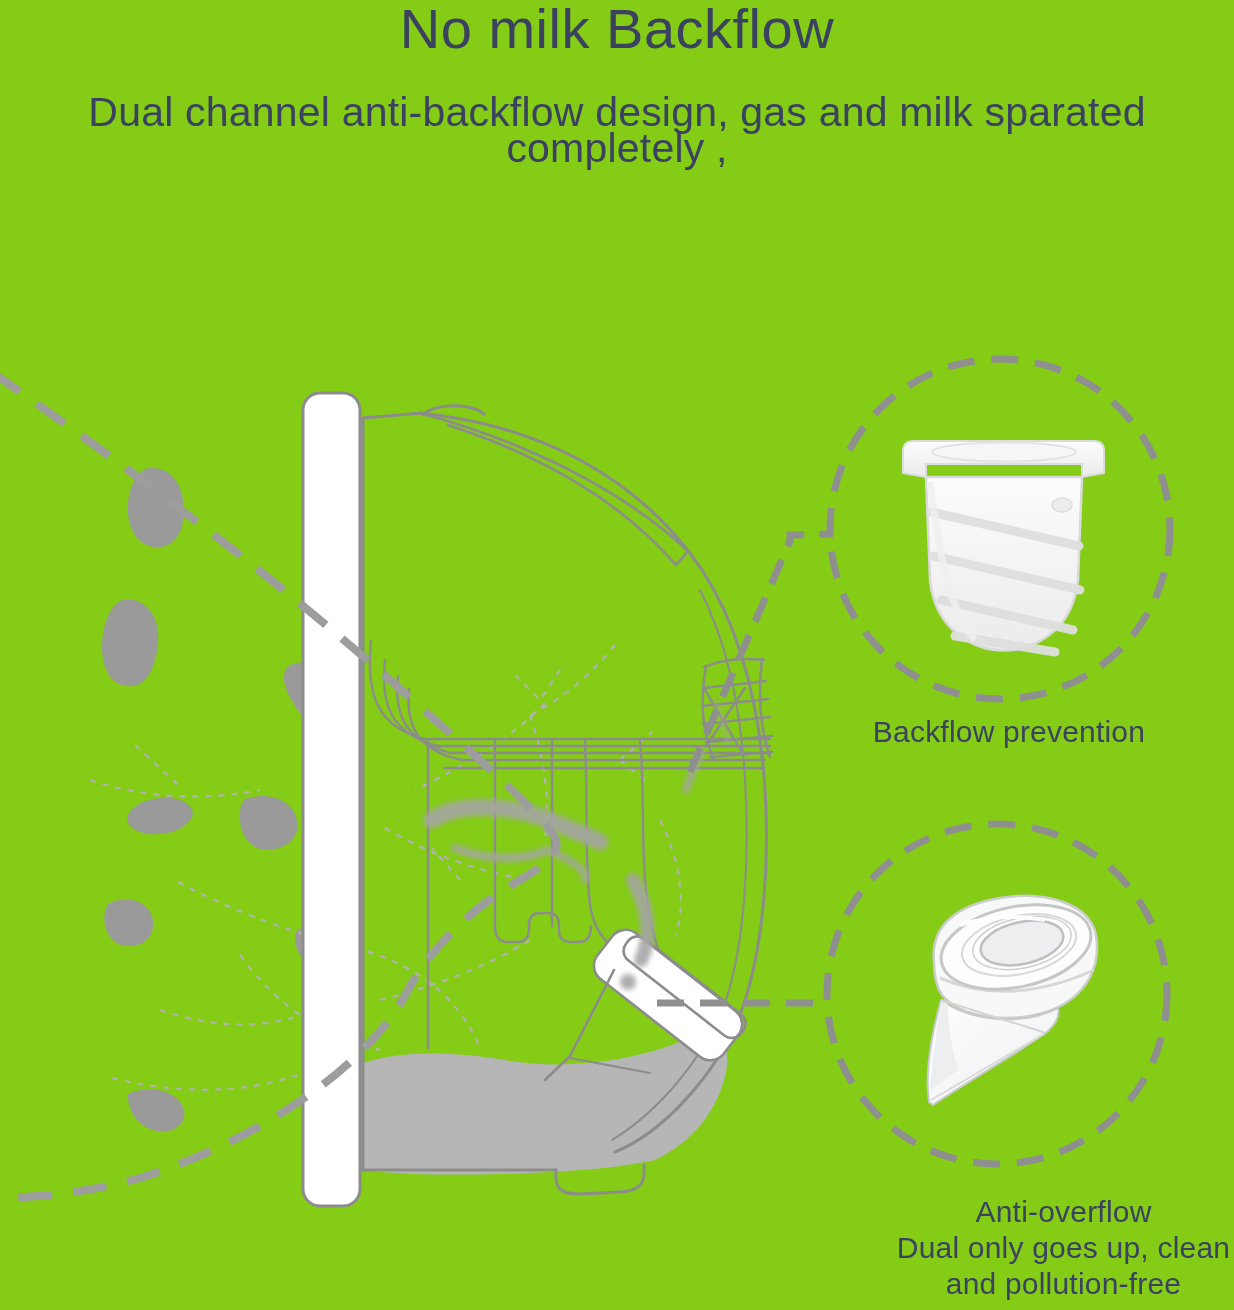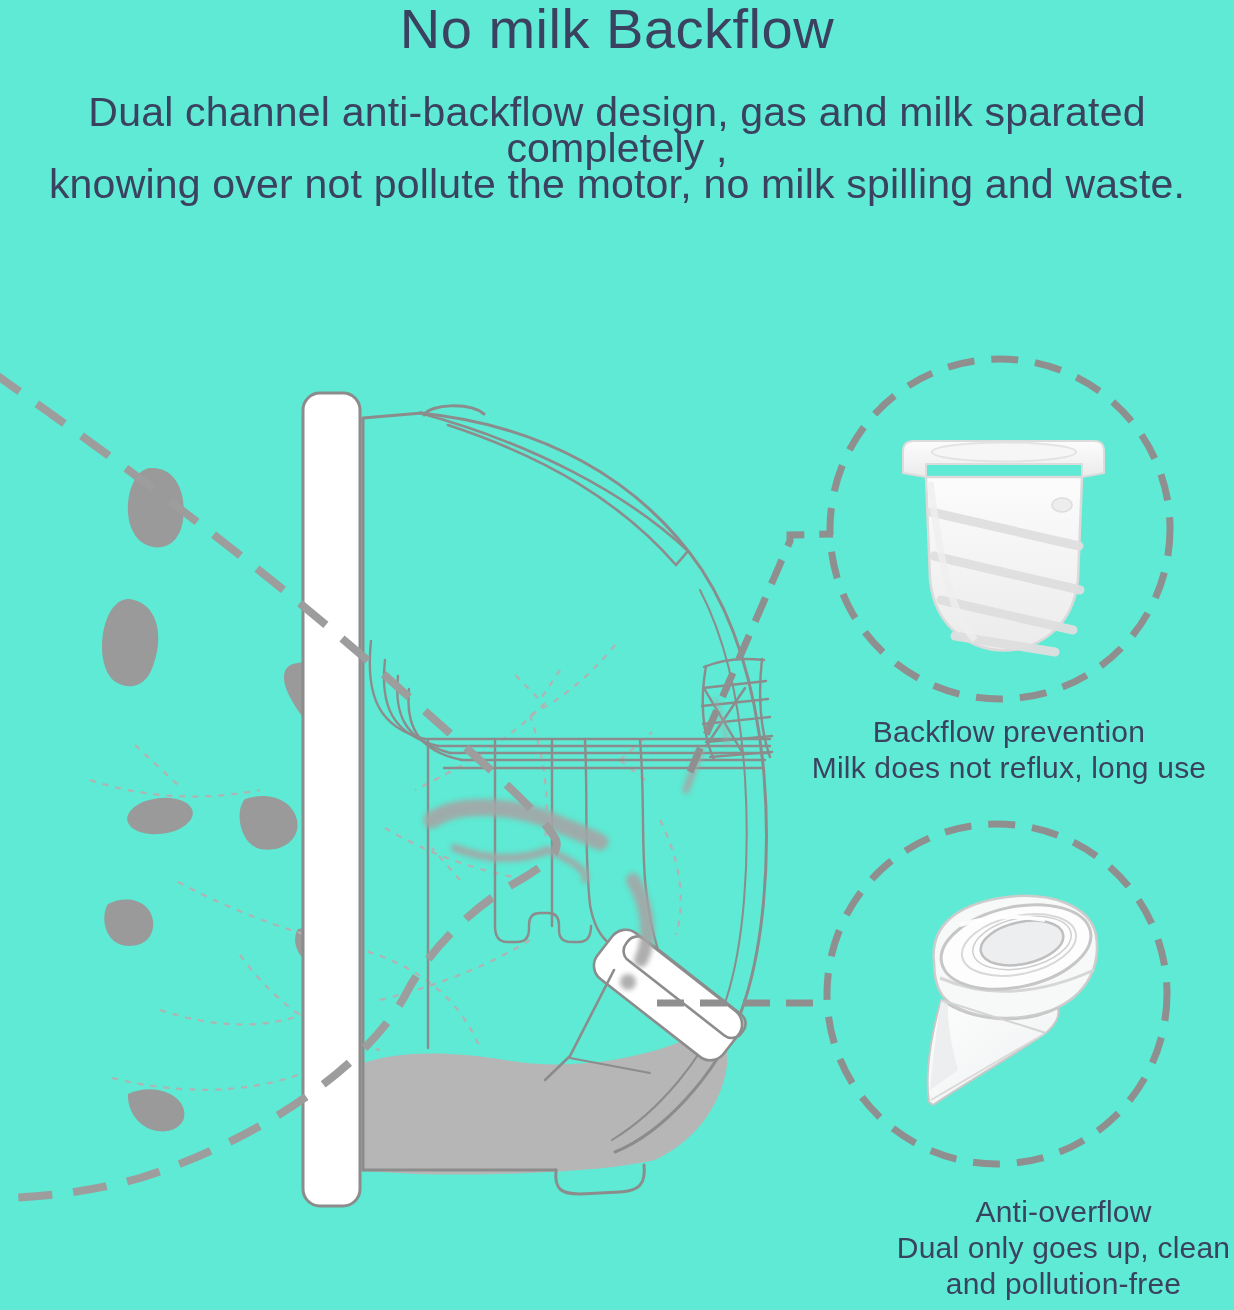--- a/index.html
+++ b/index.html
@@ -1,19 +1,19 @@
 <!DOCTYPE html>
 <html><head>
 <meta charset="utf-8">
 <style>
   html,body{margin:0;padding:0;background:#ffffff;}
   .canvas{
     position:relative;
     width:1234px;height:1310px;
-    background:#5eead4;
+    background:#84cc16;
     overflow:hidden;
     font-family:"Liberation Sans", sans-serif;
     color:#3a4260;
   }
   .page-title{
     position:absolute;top:-4px;left:0;right:0;
     text-align:center;
     font-size:56px;font-weight:400;letter-spacing:.5px;
     color:#3a4260;margin:0;
   }
@@ -35,21 +35,20 @@
 </style>
 </head>
 <body>
 
 <div class="canvas">
 
   <h1 class="page-title">No milk Backflow</h1>
 
   <p class="subtitle">
     <span>Dual channel anti-backflow design, gas and milk sparated completely ,</span>
-    <span>knowing over not pollute the motor, no milk spilling and waste.</span>
   </p>
 
   <svg class="diagram-svg" width="1234" height="1310" viewBox="0 0 1234 1310" xmlns="http://www.w3.org/2000/svg">
     <defs>
       <filter id="soft" x="-30%" y="-30%" width="160%" height="160%">
         <feGaussianBlur stdDeviation="2.6"></feGaussianBlur>
       </filter>
       <linearGradient id="gBody" x1="0" y1="0" x2="0" y2="1">
         <stop offset="0" stop-color="#fcfcfc"></stop>
         <stop offset="1" stop-color="#ebebeb"></stop>
@@ -206,21 +205,20 @@
       <ellipse cx="1016" cy="947" rx="76" ry="40" transform="rotate(-12 1016 947)" fill="#fdfdfd" stroke="#c6c6c6" stroke-width="3"></ellipse>
       <ellipse cx="1019" cy="945" rx="58" ry="29" transform="rotate(-12 1019 945)" fill="none" stroke="#d8d8d8" stroke-width="2"></ellipse>
       <ellipse cx="1022" cy="943" rx="50" ry="25" transform="rotate(-12 1022 943)" fill="none" stroke="#cfcfcf" stroke-width="1.5"></ellipse>
       <ellipse cx="1022" cy="943" rx="42" ry="21" transform="rotate(-12 1022 943)" fill="#eceef0" stroke="#bfbfbf" stroke-width="2.5"></ellipse>
       <path d="M960,925 Q1000,912 1045,920" stroke="#ffffff" stroke-width="4" fill="none" opacity="0.9"></path>
     </g>
   </svg>
 
   <div class="callout callout-top">
     <div>Backflow prevention</div>
-    <div>Milk does not reflux, long use</div>
   </div>
 
   <div class="callout callout-bottom">
     <div>Anti-overflow</div>
     <div>Dual only goes up, clean</div>
     <div>and pollution-free</div>
   </div>
 
 </div>
 

